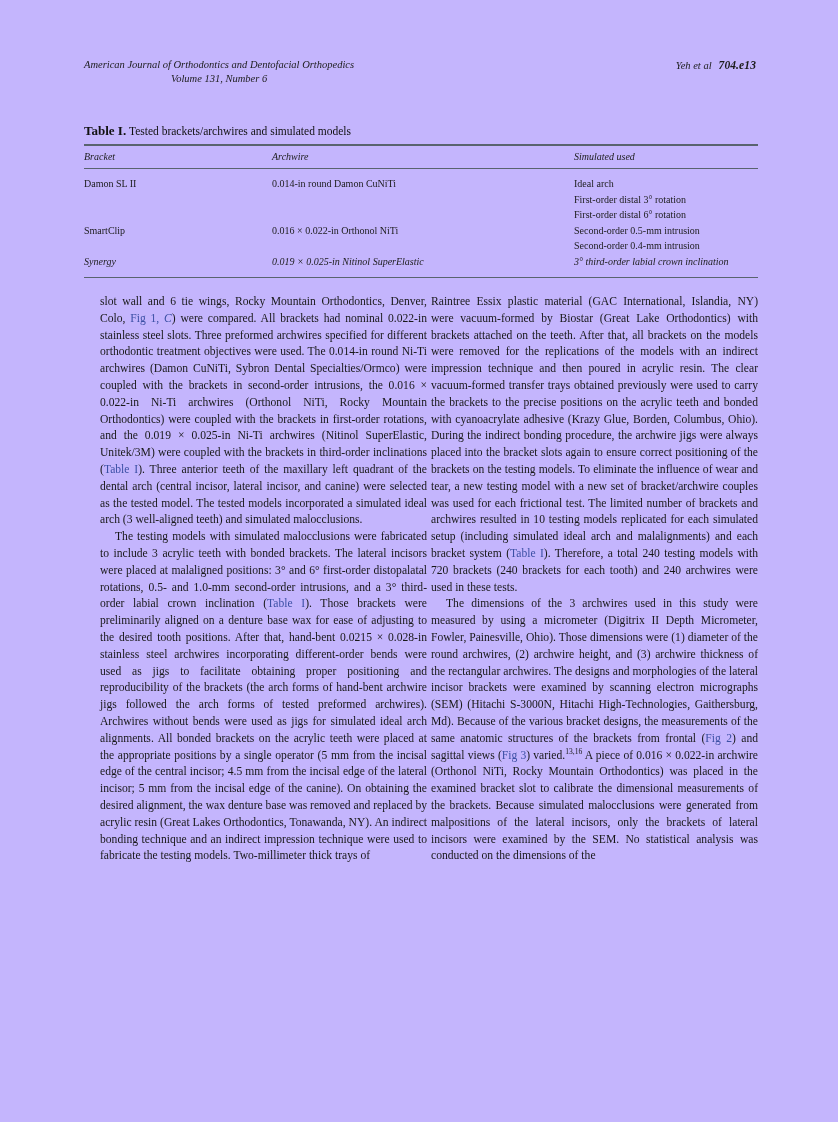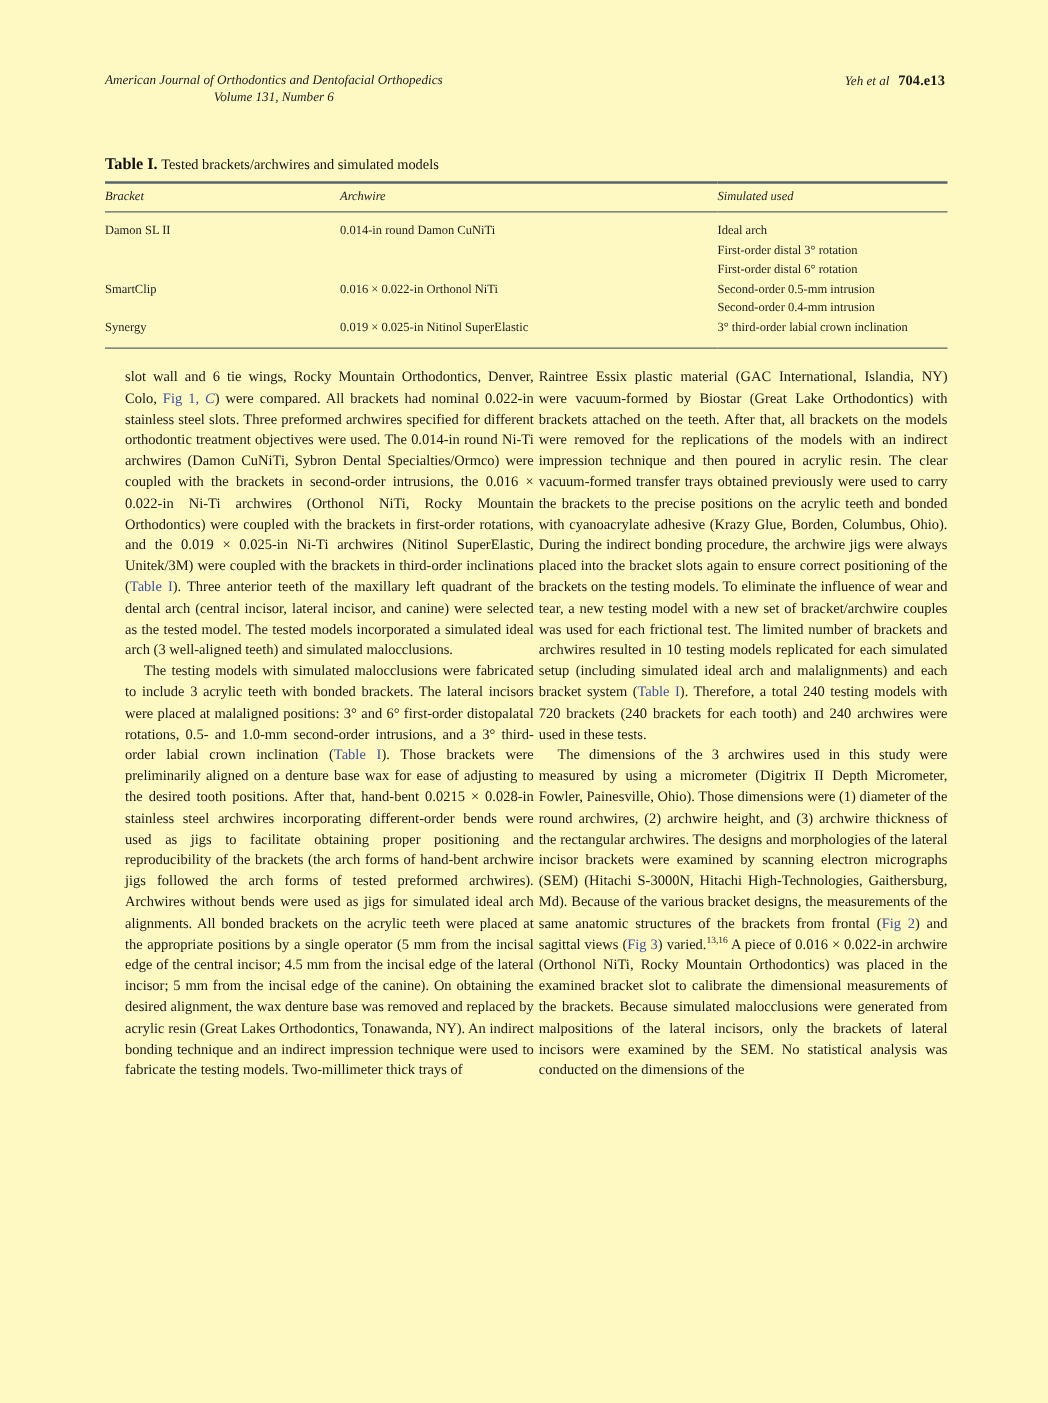--- a/index.html
+++ b/index.html
@@ -14,21 +14,21 @@
     font-family: "Liberation Serif", "DejaVu Serif", serif;
     color: #1c1c1c;
     position: relative;
     overflow: hidden;
   }
   .page {
     position: absolute;
     left: 0; top: 0;
     width: 838px;
     height: 1122px;
-    background: #fef9c3;
+    background: #c4b5fd;
   }
 
   
   .running-head {
     position: absolute;
     left: 84px;
     top: 58px;
     width: 672px;
     height: 34px;
   }
@@ -53,20 +53,21 @@
   }
   .rh-authors {
     font-style: italic;
     font-size: 10.5px;
   }
   .rh-page {
     font-weight: bold;
     font-size: 11.5px;
     margin-left: 7px;
     letter-spacing: 0.1px;
+    font-style: italic;
   }
 
   
   .table-block {
     position: absolute;
     left: 84px;
     top: 124px;
     width: 674px;
   }
   .table-caption {
@@ -90,21 +91,21 @@
   table.data-table thead th {
     font-style: italic;
     font-weight: normal;
     font-size: 10px;
     text-align: left;
     padding: 5px 0 6px 0;
     color: #1c1c1c;
   }
   .rule-top { border-top: 2.2px solid #59636e; }
   .rule-mid { border-bottom: 0.9px solid #59636e; }
-  .rule-bot { border-bottom: 1.6px solid #59636e; }
+  .rule-bot { border-bottom: 1.6px solid #59636e; font-style: italic; }
   table.data-table tbody td {
     vertical-align: top;
     padding: 0;
     font-size: 10px;
     line-height: 15.6px;
     color: #1c1c1c;
   }
   table.data-table tbody tr:first-child td { padding-top: 7px; margin-left: 26px; }
   table.data-table tbody tr:last-child td { padding-bottom: 7px; }
   .col-bracket { width: 188px; }

